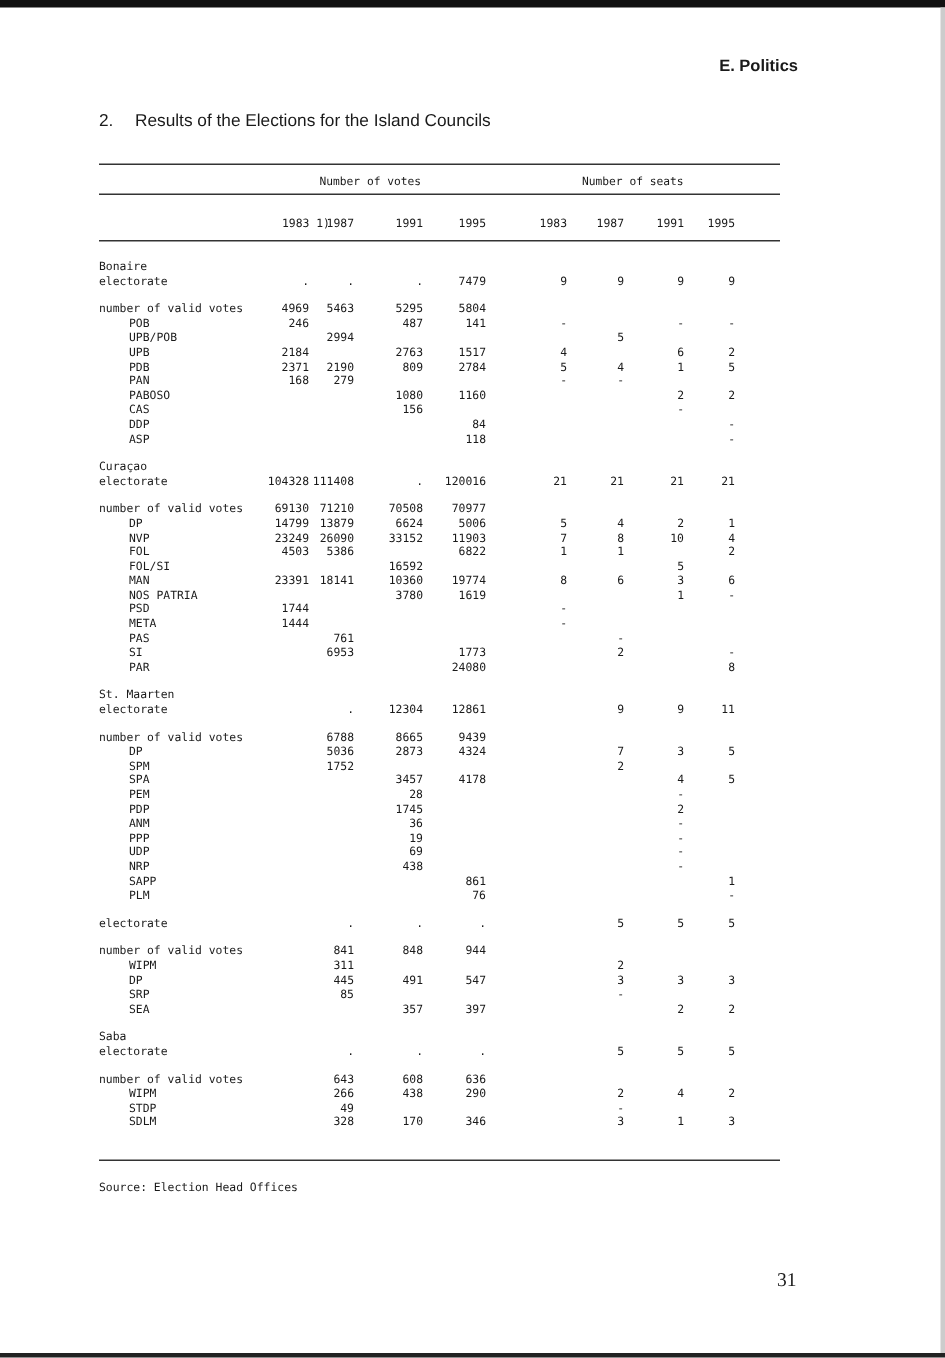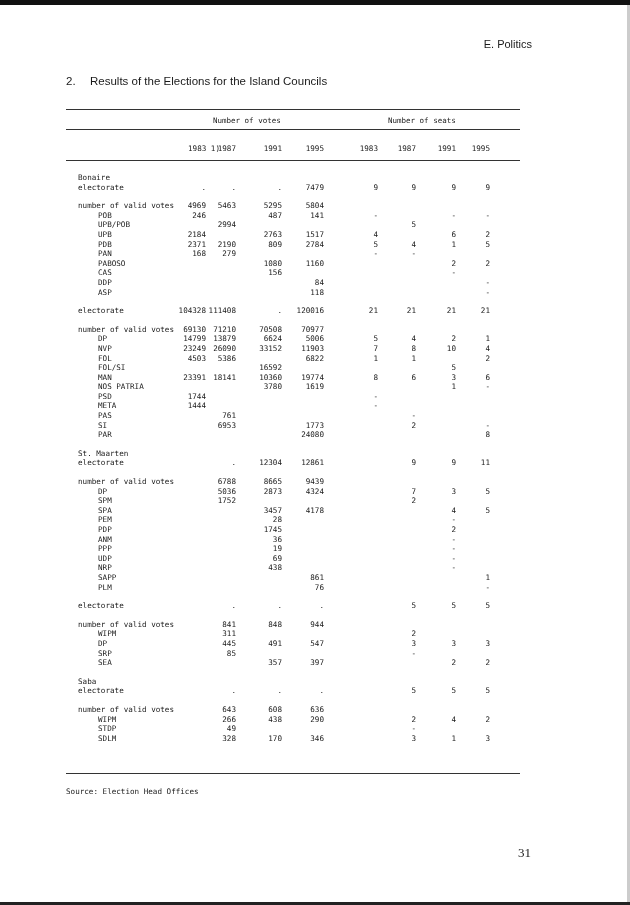--- a/index.html
+++ b/index.html
@@ -1,27 +1,27 @@
 <!DOCTYPE html>
 <html><head>
 <meta charset="utf-8">
 <style>
   html,body{margin:0;padding:0;}
   body{width:630px;height:905px;background:#fff;position:relative;overflow:hidden;font-family:"DejaVu Sans Mono",monospace;color:#1a1a1a;}
   .topbar{position:absolute;left:0;top:0;width:630px;height:5px;background:#111;}
   .botbar{position:absolute;left:0;bottom:0;width:630px;height:3px;background:#222;}
   .rightedge{position:absolute;right:0;top:5px;width:3px;height:897px;background:#ccc;}
-  .section{position:absolute;right:98px;top:38px;font-family:"Liberation Sans",sans-serif;font-weight:normal;font-size:11px;}
+  .section{position:absolute;right:98px;top:38px;font-family:"Liberation Sans",sans-serif;font-weight:bold;font-size:11px;}
   .title{position:absolute;left:66px;top:75px;font-family:"Liberation Sans",sans-serif;font-weight:normal;font-size:11.5px;}
   .title .num{display:inline-block;width:24px;}
   .rule{position:absolute;left:66px;width:454px;height:1px;background:#333;}
   .grp{position:absolute;top:116px;font-size:7.5px;}
   .tbl{position:absolute;left:66px;top:140px;width:454px;font-size:7.6px;}
   .row{position:relative;height:9.6px;line-height:9.6px;white-space:nowrap;}
-  .row .lbl{position:absolute;left:0;margin-left:12px;}
+  .row .lbl{position:absolute;left:0;}
   .row .lbl.party{left:20px;}
   .row .c{position:absolute;text-align:right;width:40px;}
   .gap{height:9px;}
   .c0{left:100px}.c1{left:130px}.c2{left:176px}.c3{left:218px}
   .c4{left:272px}.c5{left:310px}.c6{left:350px}.c7{left:384px}
   .notes{position:absolute;left:66px;top:787px;font-size:7.6px;line-height:10px;}
   .pageno{position:absolute;left:518px;top:845px;font-family:Liberation Serif, serif;font-size:13px;}
 </style>
 </head>
 <body>
@@ -172,20 +172,23 @@
       <span class="c c1"></span>
       <span class="c c2"></span>
       <span class="c c3">118</span>
       <span class="c c4"></span>
       <span class="c c5"></span>
       <span class="c c6"></span>
       <span class="c c7">-</span>
     </div>
     <div class="gap"></div>
     <div class="row">
+      <span class="lbl">Curaçao</span>
+    </div>
+    <div class="row">
       <span class="lbl">electorate</span>
       <span class="c c0">104328</span>
       <span class="c c1">111408</span>
       <span class="c c2">.</span>
       <span class="c c3">120016</span>
       <span class="c c4">21</span>
       <span class="c c5">21</span>
       <span class="c c6">21</span>
       <span class="c c7">21</span>
     </div>

